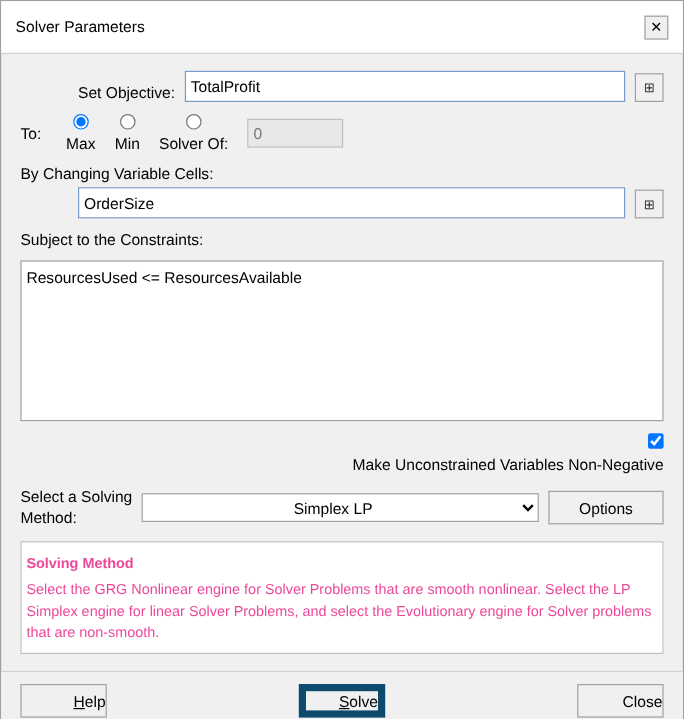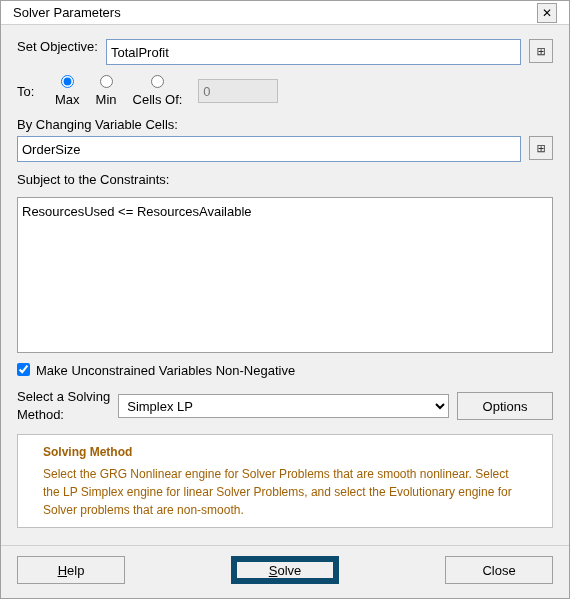--- a/index.html
+++ b/index.html
@@ -21,21 +21,21 @@
       display: flex;
       flex-direction: column;
     }
     .title-bar {
       background: #fff;
       border-bottom: 1px solid #d0d0d0;
       padding: 8px 12px;
       display: flex;
       align-items: center;
       justify-content: space-between;
-      height: 24px;
+      height: 44px;
     }
     .title-bar-text {
       font-size: 13px;
       font-weight: normal;
       color: #000;
     }
     .close-btn {
       width: 20px;
       height: 20px;
       background: #f0f0f0;
@@ -48,22 +48,23 @@
     }
     .dialog-body {
       padding: 14px 16px;
       flex: 1;
       display: flex;
       flex-direction: column;
       gap: 10px;
     }
     .row {
       display: flex;
-      align-items: flex-start;
+      align-items: flex-end;
       gap: 8px;
+      margin-left: 48px;
     }
     .label {
       color: #000;
       white-space: nowrap;
     }
     .input-field {
       flex: 1;
       height: 24px;
       border: 1px solid #7a9cc9;
       background: #fff;
@@ -126,21 +127,21 @@
     }
     .constraints-label {
       font-size: 13px;
     }
     .constraints-area {
       display: flex;
       gap: 8px;
     }
     .constraints-list {
       flex: 1;
-      height: 156px;
+      height: 134px;
       border: 1px solid #a0a0a0;
       background: #fff;
       padding: 4px;
       font-size: 13px;
       overflow-y: auto;
       resize: none;
     }
     .constraints-buttons {
       display: flex;
       flex-direction: column;
@@ -154,22 +155,23 @@
       cursor: pointer;
       font-size: 13px;
       text-align: center;
       padding: 0 4px;
     }
     .action-btn u {
       text-decoration: underline;
     }
     .checkbox-row {
       display: flex;
-      align-items: flex-start;
+      align-items: flex-end;
       gap: 6px;
+      flex-direction: column;
     }
     .checkbox-row input[type="checkbox"] {
       cursor: pointer;
     }
     .solving-row {
       display: flex;
       align-items: center;
       gap: 8px;
     }
     .solving-label {
@@ -178,57 +180,59 @@
       line-height: 1.4;
     }
     .solving-select {
       flex: 1;
       height: 24px;
       border: 1px solid #a0a0a0;
       background: #fff;
       font-size: 13px;
       padding: 0 4px;
       cursor: pointer;
+      text-align: center;
     }
     .options-btn {
       width: 96px;
       height: 28px;
       background: #f0f0f0;
       border: 1px solid #a0a0a0;
       cursor: pointer;
       font-size: 13px;
     }
     .solving-method-box {
       border: 1px solid #c0c0c0;
       background: #fff;
-      padding: 8px 25px;
+      padding: 8px 4px;
       font-size: 12px;
-      color: #a16207;
+      color: #ec4899;
       line-height: 1.5;
     }
     .solving-method-title {
       font-weight: bold;
       margin-bottom: 4px;
       font-size: 12px;
     }
     .footer {
       display: flex;
       justify-content: space-between;
       align-items: center;
       padding: 10px 16px 14px;
       border-top: 1px solid #d0d0d0;
       background: #f0f0f0;
     }
     .footer-btn {
-      width: 108px;
+      width: 72px;
       height: 28px;
       background: #f0f0f0;
       border: 1px solid #a0a0a0;
       cursor: pointer;
       font-size: 13px;
+      text-align: right;
     }
     .footer-btn.solve {
       border: 6px solid #0c4a6e;
       background: #f0f0f0;
     }
     .constraint-text {
       padding: 2px 0;
       font-size: 13px;
     }
   </style>
@@ -256,21 +260,21 @@
         <label class="radio-item">
           <input type="radio" name="to" checked="" style="">
           <span>Max</span>
         </label>
         <label class="radio-item">
           <input type="radio" name="to" style="">
           <span>Min</span>
         </label>
         <label class="radio-item">
           <input type="radio" name="to" style="">
-          <span>Cells Of:</span>
+          <span>Solver Of:</span>
         </label>
         <input class="input-field value-of-input" type="text" disabled="" placeholder="0" style="">
       </div>
     </div>
 
     <div>
       <span class="label changing-vars-label">By Changing Variable Cells:</span>
     </div>
     <div class="row" style="margin-top:-6px;">
       <input class="input-field" type="text" value="OrderSize" style="">

